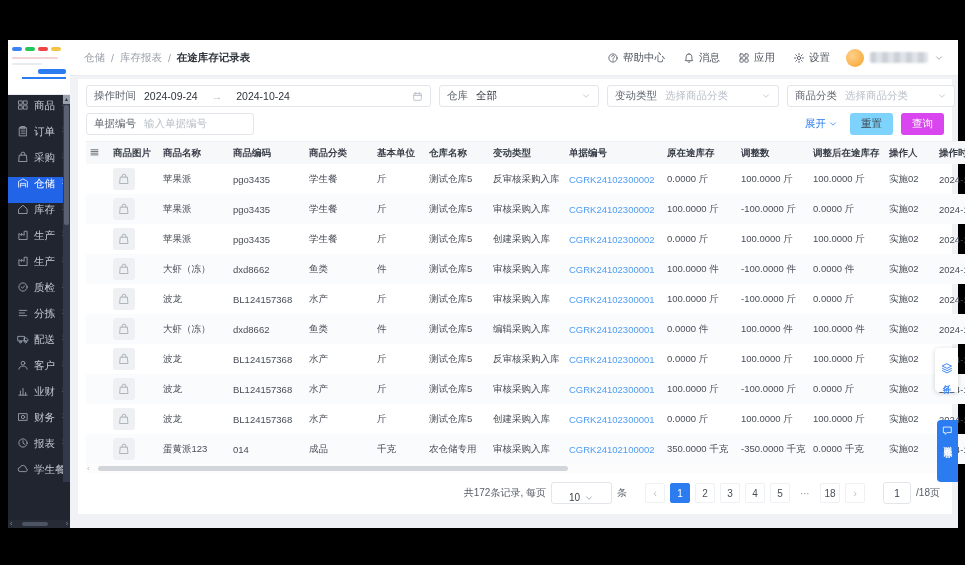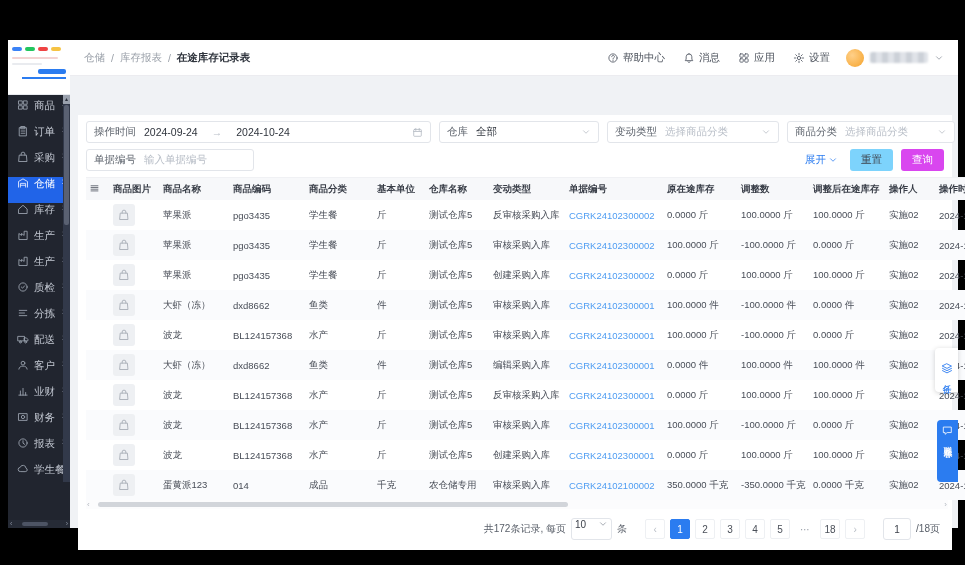--- a/index.html
+++ b/index.html
@@ -42,21 +42,21 @@
   .crumb-last{color:#2f343d;font-weight:bold;}
   .topnav{margin-left:auto;display:flex;align-items:center;gap:18px;font-size:10.5px;color:#4e545e;}
   .tn-item{display:flex;align-items:center;gap:4px;cursor:pointer;}
   .tn-ic{width:12px;height:12px;color:#5a606b;}
   .user{display:flex;align-items:center;gap:6px;cursor:pointer;}
   .avatar{width:18px;height:18px;border-radius:50%;background:radial-gradient(circle at 35% 35%,#ffd089,#f5a32b);flex:none;}
   .user-blur{width:58px;height:11px;border-radius:2px;filter:blur(1.3px);
              background:repeating-linear-gradient(90deg,#ccd1d8 0 6px,#e0e3e8 6px 12px);}
   .chev-ic{width:10px;height:10px;color:#8a909a;}
 
-  .content{flex:1;padding:3px 6px 0 8px;min-width:0;margin-top:36px;}
+  .content{flex:1;padding:3px 6px 0 8px;min-width:0;}
   .panel{background:#fff;padding:6px 8px 0;}
   .frow{display:flex;gap:8px;margin-bottom:6px;align-items:center;}
   .fbox{border:1px solid #e2e5ea;border-radius:3px;height:22px;display:flex;align-items:center;
         padding:0 7px;font-size:10.5px;background:#fff;box-sizing:border-box;flex:none;}
   .flabel{color:#60666f;margin-right:8px;white-space:nowrap;}
   .fval{color:#2f343d;white-space:nowrap;}
   .fph{color:#b8bec7;white-space:nowrap;}
   .farrow{color:#b8bec7;margin:0 14px;}
   .fgrow{flex:1;}
   .fchev{margin-left:auto;width:10px;height:10px;color:#b4bac2;flex:none;}
@@ -77,22 +77,22 @@
           align-items:center;justify-content:center;vertical-align:middle;}
   .bag-ic{width:12px;height:12px;color:#a7adb6;}
   .hdr-ic{width:11px;height:11px;color:#555b66;}
 
   .hscroll{height:9px;position:relative;background:#fcfcfd;width:862px;}
   .hthumb{position:absolute;left:12px;top:2px;width:470px;height:5px;border-radius:3px;background:#d2d5da;}
   .harrow{position:absolute;top:0;font-size:8px;line-height:9px;color:#b5bac1;}
 
   .pager{display:flex;align-items:center;justify-content:flex-end;gap:5px;padding:9px 4px 10px;
          font-size:10px;color:#5a606a;}
-  .psize{border:1px solid #e2e5ea;border-radius:3px;height:20px;display:flex;align-items:flex-start;
-         gap:12px;padding:0 3px;color:#3c414a;cursor:pointer;}
+  .psize{border:1px solid #e2e5ea;border-radius:3px;height:20px;display:flex;align-items:flex-end;
+         gap:4px;padding:0 17px;color:#3c414a;cursor:pointer;}
   .pg-btn{min-width:20px;height:20px;border:1px solid #eef0f3;border-radius:2px;background:#fff;
           display:flex;align-items:center;justify-content:center;color:#4a4f58;cursor:pointer;padding:0 3px;box-sizing:border-box;}
   .pg-btn.active{background:#2b7cf0;color:#fff;border-color:#2b7cf0;}
   .pg-btn.dots{border:none;cursor:default;color:#9aa0a9;}
   .pg-nav{color:#b9bec6;}
   .pjump{border:1px solid #e2e5ea;border-radius:3px;width:26px;height:20px;display:flex;
          align-items:center;justify-content:center;color:#3c414a;}
 
   
   .task-float{position:absolute;right:7px;top:348px;width:23px;height:44px;background:#fff;

